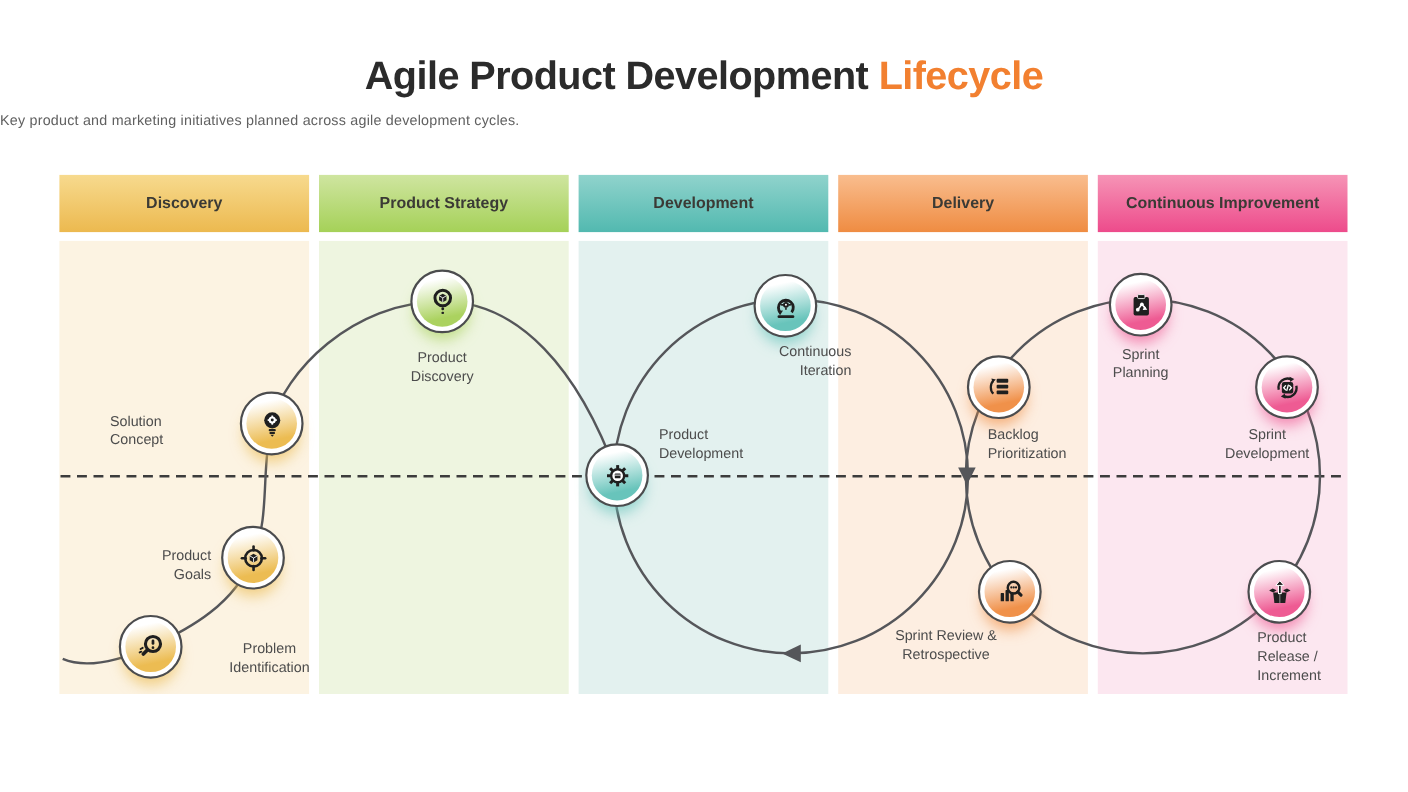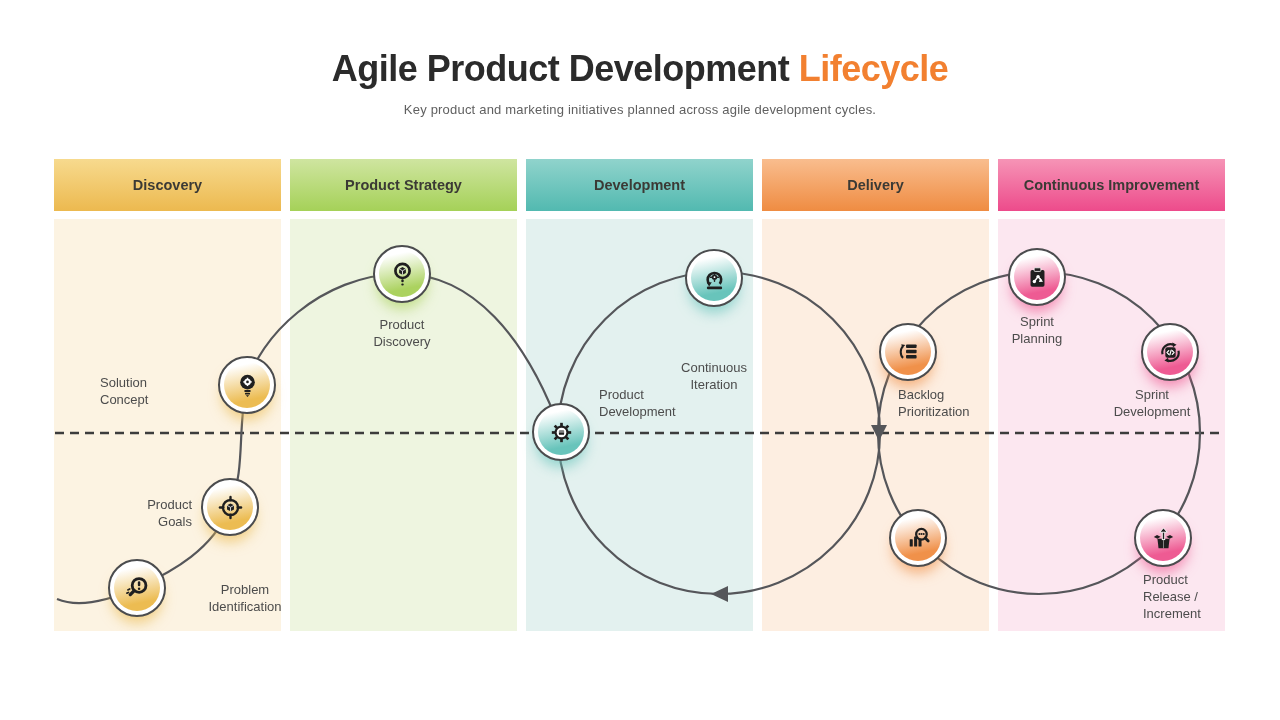--- a/index.html
+++ b/index.html
@@ -1,20 +1,20 @@
 <!DOCTYPE html>
 <html><head>
 <meta charset="utf-8">
 <style>
   html,body{margin:0;padding:0;background:#fff;}
   .stage{position:relative;width:1280px;height:631px;overflow:hidden;background:#ffffff;
          font-family:"Liberation Sans", sans-serif;}
   .title{position:absolute;top:48px;left:0;width:1280px;text-align:center;
          font-size:36px;font-weight:700;color:#2b2b2b;letter-spacing:-0.5px;z-index:4;}
-  .subtitle{position:absolute;top:102px;left:0;width:1280px;text-align:center;
+  .subtitle{position:absolute;top:102px;left:0;width:1280px;
          font-size:13px;color:#606060;letter-spacing:0.2px;z-index:4;}
   #columns .column{position:absolute;top:159px;width:227px;height:500px;z-index:1;}
   .col-header{position:absolute;top:0;left:0;width:227px;height:52px;display:flex;
          align-items:center;justify-content:center;font-size:14.5px;font-weight:700;color:#3b3a35;}
   .col-body{position:absolute;top:60px;left:0;width:227px;height:440px;}
   #overlay{position:absolute;left:0;top:0;z-index:2;pointer-events:none;}
   .node{position:absolute;width:58px;height:58px;box-sizing:border-box;border:2.5px solid #4b4c4e;
         border-radius:50%;background:#fff;display:flex;align-items:center;justify-content:center;z-index:3;}
   .node-inner{width:46px;height:46px;border-radius:50%;display:flex;align-items:center;justify-content:center;}
   .node-label{position:absolute;font-size:13px;line-height:17px;color:#4c4c4c;z-index:3;}
@@ -165,21 +165,21 @@
           <g stroke="#1f1f1f" stroke-width="1.3" stroke-linecap="round">
             <line x1="12" y1="7.2" x2="12" y2="8.2"></line>
             <line x1="12" y1="13.4" x2="12" y2="14.4"></line>
             <line x1="8.4" y1="10.8" x2="9.4" y2="10.8"></line>
             <line x1="14.6" y1="10.8" x2="15.6" y2="10.8"></line>
           </g>
           <circle cx="12" cy="10.8" r="0.8" fill="#ffffff"></circle>
         </svg>
       </div>
     </div>
-    <div class="node-label" style="left: 654px; top: 311px; width: 120px; text-align: center; margin-top: 48px;">
+    <div class="node-label" style="left: 654px; top: 311px; width: 120px; text-align: right;">
       <div>Continuous</div>
       <div>Iteration</div>
     </div>
     <div class="node" style="left: 879px; top: 323px; box-shadow: rgba(240, 145, 74, 0.667) 0px 10px 13px -4px;">
       <div class="node-inner" style="background: linear-gradient(168deg, rgb(255, 255, 255) 12%, rgb(240, 145, 74) 78%);">
         <svg viewBox="0 0 24 24" width="27" height="27">
           <g fill="#1f1f1f">
             <rect x="9.8" y="4.8" width="9.4" height="3.1" rx="0.8"></rect>
             <rect x="9.8" y="9.5" width="9.4" height="3.1" rx="0.8"></rect>
             <rect x="9.8" y="14.2" width="9.4" height="3.1" rx="0.8"></rect>
@@ -201,20 +201,24 @@
             <rect x="8.1" y="10.2" width="2.7" height="9" rx="0.5"></rect>
             <rect x="12" y="12" width="2.7" height="7.2" rx="0.5"></rect>
           </g>
           <circle cx="14.6" cy="8.2" r="4.7" fill="none" stroke="#1f1f1f" stroke-width="2"></circle>
           <circle cx="12.8" cy="8" r="0.9" fill="#1f1f1f"></circle>
           <circle cx="14.7" cy="8" r="0.9" fill="#1f1f1f"></circle>
           <circle cx="16.6" cy="8" r="0.9" fill="#1f1f1f"></circle>
           <line x1="18" y1="11.6" x2="20.6" y2="14.2" stroke="#1f1f1f" stroke-width="2.5" stroke-linecap="round"></line>
         </svg>
       </div>
+    </div>
+    <div class="node-label" style="left: 786px; top: 569px; width: 148px; text-align: center;">
+      <div>Sprint Review &amp;</div>
+      <div>Retrospective</div>
     </div>
     <div class="node" style="left: 1008px; top: 248px; box-shadow: rgba(238, 91, 147, 0.667) 0px 10px 13px -4px;">
       <div class="node-inner" style="background: linear-gradient(168deg, rgb(255, 255, 255) 12%, rgb(238, 91, 147) 78%);">
         <svg viewBox="0 0 24 24" width="27" height="27">
           <rect x="5.8" y="5.4" width="12.4" height="14.8" rx="1.5" fill="#1f1f1f"></rect>
           <rect x="9" y="3.4" width="6" height="3.2" rx="0.9" fill="#1f1f1f" stroke="#ffffff" stroke-width="0.7"></rect>
           <path d="M9.2,15.6 L12.5,11.2 L15.3,14.4" stroke="#ffffff" stroke-width="1.3" fill="none"></path>
           <circle cx="9.2" cy="15.6" r="1.5" fill="#ffffff"></circle>
           <circle cx="12.5" cy="11.2" r="1.5" fill="#ffffff"></circle>
           <polygon points="14.6,12.4 16.9,15.7 13.2,15.9" fill="#ffffff"></polygon>

